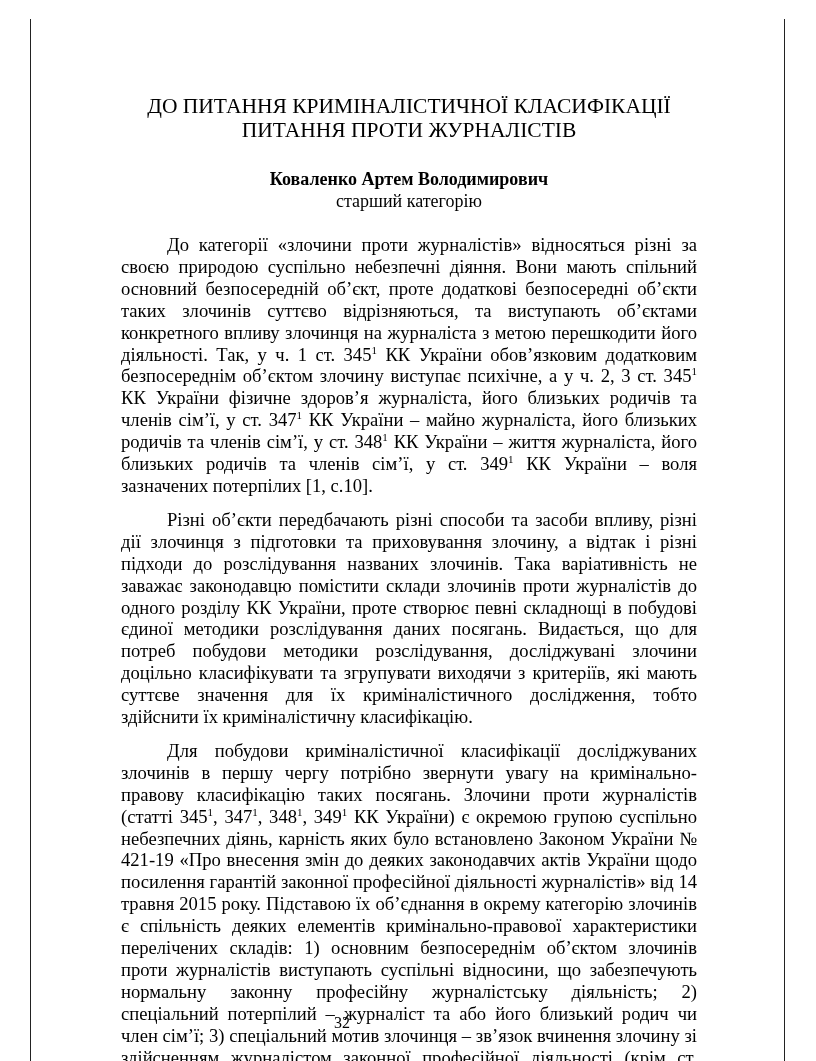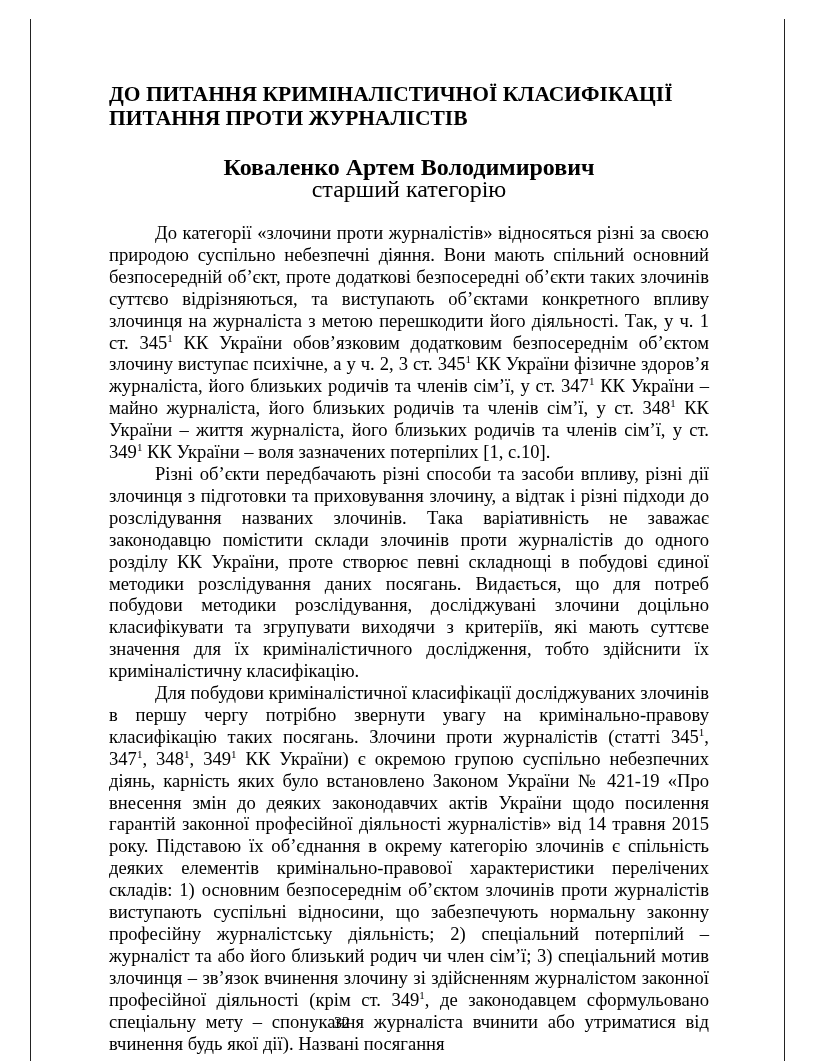--- a/index.html
+++ b/index.html
@@ -1,26 +1,26 @@
 <!DOCTYPE html>
 <html><head>
 <meta charset="utf-8">
 <style>
   html, body { margin:0; padding:0; background:#ffffff; }
   body { width:816px; height:1061px; position:relative; overflow:hidden; font-family:"Liberation Serif", serif; color:#000; }
   .vline { position:absolute; top:19px; bottom:0; width:1px; background:#222; }
   .vline.left { left:30px; }
   .vline.right { left:784px; }
   .page { position:absolute; left:109px; top:82px; width:600px; }
-  .title { font-weight:bold; font-size:21.5px; line-height:24px; text-align:left; margin:0; }
-  .author { margin-top:26px; text-align:center; font-size:24px; line-height:22px; }
+  .title { font-weight:normal; font-size:21.5px; line-height:24px; text-align:center; margin:12px; }
+  .author { margin-top:26px; text-align:center; font-size:18px; line-height:22px; }
   .author .name { font-weight:bold; }
   .author div { white-space:nowrap; }
   .body { margin-top:22px; }
-  .para { font-size:18.6px; line-height:21.9px; text-align:justify; margin:0; text-indent:46px; }
+  .para { font-size:18.6px; line-height:21.9px; text-align:justify; margin:12px; text-indent:46px; }
   sup { font-size:11px; line-height:0; vertical-align:7px; }
   .pagenum { position:absolute; top:1014px; left:0; width:684px; text-align:center; font-size:16px; }
 </style>
 </head>
 <body>
 
 <div class="vline left"></div>
 <div class="vline right"></div>
 
 <div class="page">

